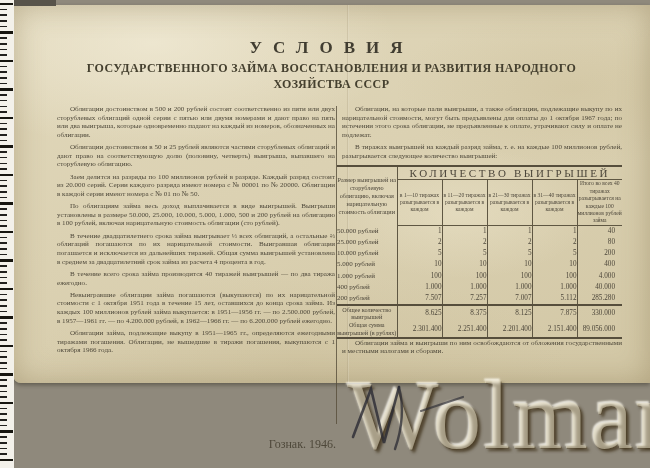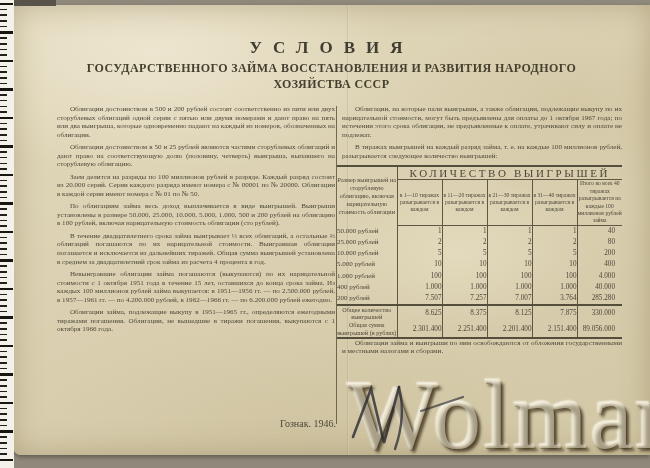--- a/index.html
+++ b/index.html
@@ -10,21 +10,21 @@
   }
   
   .ruler{position:absolute;left:0;top:0;width:14px;height:468px;background:#f3f1ea;z-index:5;}
   .ticks-short{position:absolute;left:0;top:3px;width:7px;height:462px;
     background:repeating-linear-gradient(to bottom,#21201d 0,#21201d 1.6px,transparent 1.6px,transparent 5.7px);}
   .ticks-long{position:absolute;left:0;top:3px;width:13px;height:462px;
     background:repeating-linear-gradient(to bottom,#16150f 0,#16150f 2.2px,transparent 2.2px,transparent 28.5px);}
   .top-corner{position:absolute;left:0;top:0;width:56px;height:6px;background:#57534a;z-index:4;}
   
   .paper{
-    position:absolute;left:13px;top:5px;width:637px;height:450px;z-index:3;
+    position:absolute;left:13px;top:5px;width:637px;height:378px;z-index:3;
     border-radius:0 0 0 8px;
     background:
       radial-gradient(ellipse 55% 40% at 22% 10%,rgba(248,243,226,.55),transparent 70%),
       radial-gradient(ellipse 40% 30% at 88% 22%,rgba(196,181,140,.30),transparent 70%),
       radial-gradient(ellipse 60% 35% at 45% 95%,rgba(198,184,146,.35),transparent 70%),
       radial-gradient(ellipse 30% 25% at 70% 55%,rgba(240,233,208,.45),transparent 70%),
       linear-gradient(160deg,#e1d8bb 0%,#dbd1b2 45%,#d2c7a5 100%);
     box-shadow:inset 0 0 30px rgba(112,92,52,.35), 0 2px 4px rgba(40,35,25,.45);
   }
   .crease{position:absolute;left:334px;top:0;width:2px;height:100%;
@@ -51,22 +51,22 @@
   .c-head{font-size:5.6px;line-height:1.32;text-align:center;border-left:1px solid #5f5743;
     border-bottom:1px solid #5f5743;padding:2px 1px;}
   td.lab{font-size:7px;text-align:left;padding-right:2px;height:11.2px;}
   td.val{font-size:7.2px;text-align:right;padding-right:10px;border-left:1px solid #5f5743;}
   td.val.last{padding-right:7px;}
   tr.sum td{border-top:2px solid #564e3c;}
   tr.sum2 td{border-top:none;}
   td.sumlab{font-size:6.2px;line-height:1.25;text-align:center;padding:3px 1px;}
   
   .footnote{margin-top:6px;}
-  .imprint{position:absolute;left:235px;top:413px;width:88px;text-align:right;
-    font-size:10px;color:#4e483a;}
+  .imprint{position:absolute;left:235px;top:432px;width:88px;text-align:right;
+    font-size:12px;color:#4e483a;}
   
   .wolmar{position:absolute;left:334px;top:362px;font-family:"Liberation Serif","DejaVu Serif",serif;
     font-size:97px;line-height:1;letter-spacing:2px;color:rgba(230,222,197,.55);
     text-shadow:3px 3px 3px rgba(70,57,35,.85),-1px -2px 2px rgba(255,253,244,.8),1px 1px 0 rgba(96,80,52,.55);
     white-space:nowrap;z-index:6;}
   .scribble{position:absolute;left:328px;top:372px;z-index:7;}
 </style>
 </head>
 <body>
 
@@ -85,20 +85,21 @@
     <div>ГОСУДАРСТВЕННОГО ЗАЙМА ВОССТАНОВЛЕНИЯ И РАЗВИТИЯ НАРОДНОГО</div>
     <div>ХОЗЯЙСТВА СССР</div>
   </div>
 
   <div class="col-left">
     <p class="doc">Облигации достоинством в 500 и 200 рублей состоят соответственно из пяти или двух сторублевых облигаций одной серии с пятью или двумя номерами и дают право на пять или два выигрыша, которые одновременно падают на каждый из номеров, обозначенных на облигации.</p>
     <p class="doc">Облигации достоинством в 50 и 25 рублей являются частями сторублевых облигаций и дают право на соответствующую долю (половину, четверть) выигрыша, выпавшего на сторублевую облигацию.</p>
     <p class="doc">Заем делится на разряды по 100 миллионов рублей в разряде. Каждый разряд состоит из 20.000 серий. Серии каждого разряда имеют номера с № 00001 по № 20000. Облигации в каждой серии имеют номера с № 01 по № 50.</p>
     <p class="doc">По облигациям займа весь доход выплачивается в виде выигрышей. Выигрыши установлены в размере 50.000, 25.000, 10.000, 5.000, 1.000, 500 и 200 рублей на облигацию в 100 рублей, включая нарицательную стоимость облигации (сто рублей).</p>
     <p class="doc">В течение двадцатилетнего срока займа выигрывает ⅓ всех облигаций, а остальные ⅔ облигаций погашаются по их нарицательной стоимости. Выигравшая облигация погашается и исключается из дальнейших тиражей. Общая сумма выигрышей установлена в среднем за двадцатилетний срок займа из расчета 4 процента в год.</p>
+    <p class="doc">В течение всего срока займа производится 40 тиражей выигрышей — по два тиража ежегодно.</p>
     <p class="doc">Невыигравшие облигации займа погашаются (выкупаются) по их нарицательной стоимости с 1 октября 1951 года в течение 15 лет, оставшихся до конца срока займа. Из каждых 100 миллионов рублей займа выкупается: в 1951—1956 гг. — по 2.500.000 рублей, в 1957—1961 гг. — по 4.200.000 рублей, в 1962—1966 гг. — по 6.200.000 рублей ежегодно.</p>
     <p class="doc">Облигации займа, подлежащие выкупу в 1951—1965 гг., определяются ежегодными тиражами погашения. Облигации, не вышедшие в тиражи погашения, выкупаются с 1 октября 1966 года.</p>
   </div>
 
   <div class="col-right">
     <p class="doc">Облигации, на которые пали выигрыши, а также облигации, подлежащие выкупу по их нарицательной стоимости, могут быть предъявлены для оплаты до 1 октября 1967 года; по истечении этого срока облигации, не предъявленные к оплате, утрачивают силу и оплате не подлежат.</p>
     <p class="doc">В тиражах выигрышей на каждый разряд займа, т. е. на каждые 100 миллионов рублей, разыгрывается следующее количество выигрышей:</p>
 
     <table class="prize">
       <colgroup>
@@ -167,21 +168,21 @@
         <td class="val">1.000</td>
         <td class="val">1.000</td>
         <td class="val">1.000</td>
         <td class="val last">40.000</td>
       </tr>
       <tr>
         <td class="lab">200 рублей</td>
         <td class="val">7.507</td>
         <td class="val">7.257</td>
         <td class="val">7.007</td>
-        <td class="val">3.764</td>
+        <td class="val">5.112</td>
         <td class="val last">285.280</td>
       </tr>
       <tr class="sum">
         <td class="sumlab">Общее количество выигрышей</td>
         <td class="val">8.625</td>
         <td class="val">8.375</td>
         <td class="val">8.125</td>
         <td class="val">7.875</td>
         <td class="val last">330.000</td>
       </tr>

